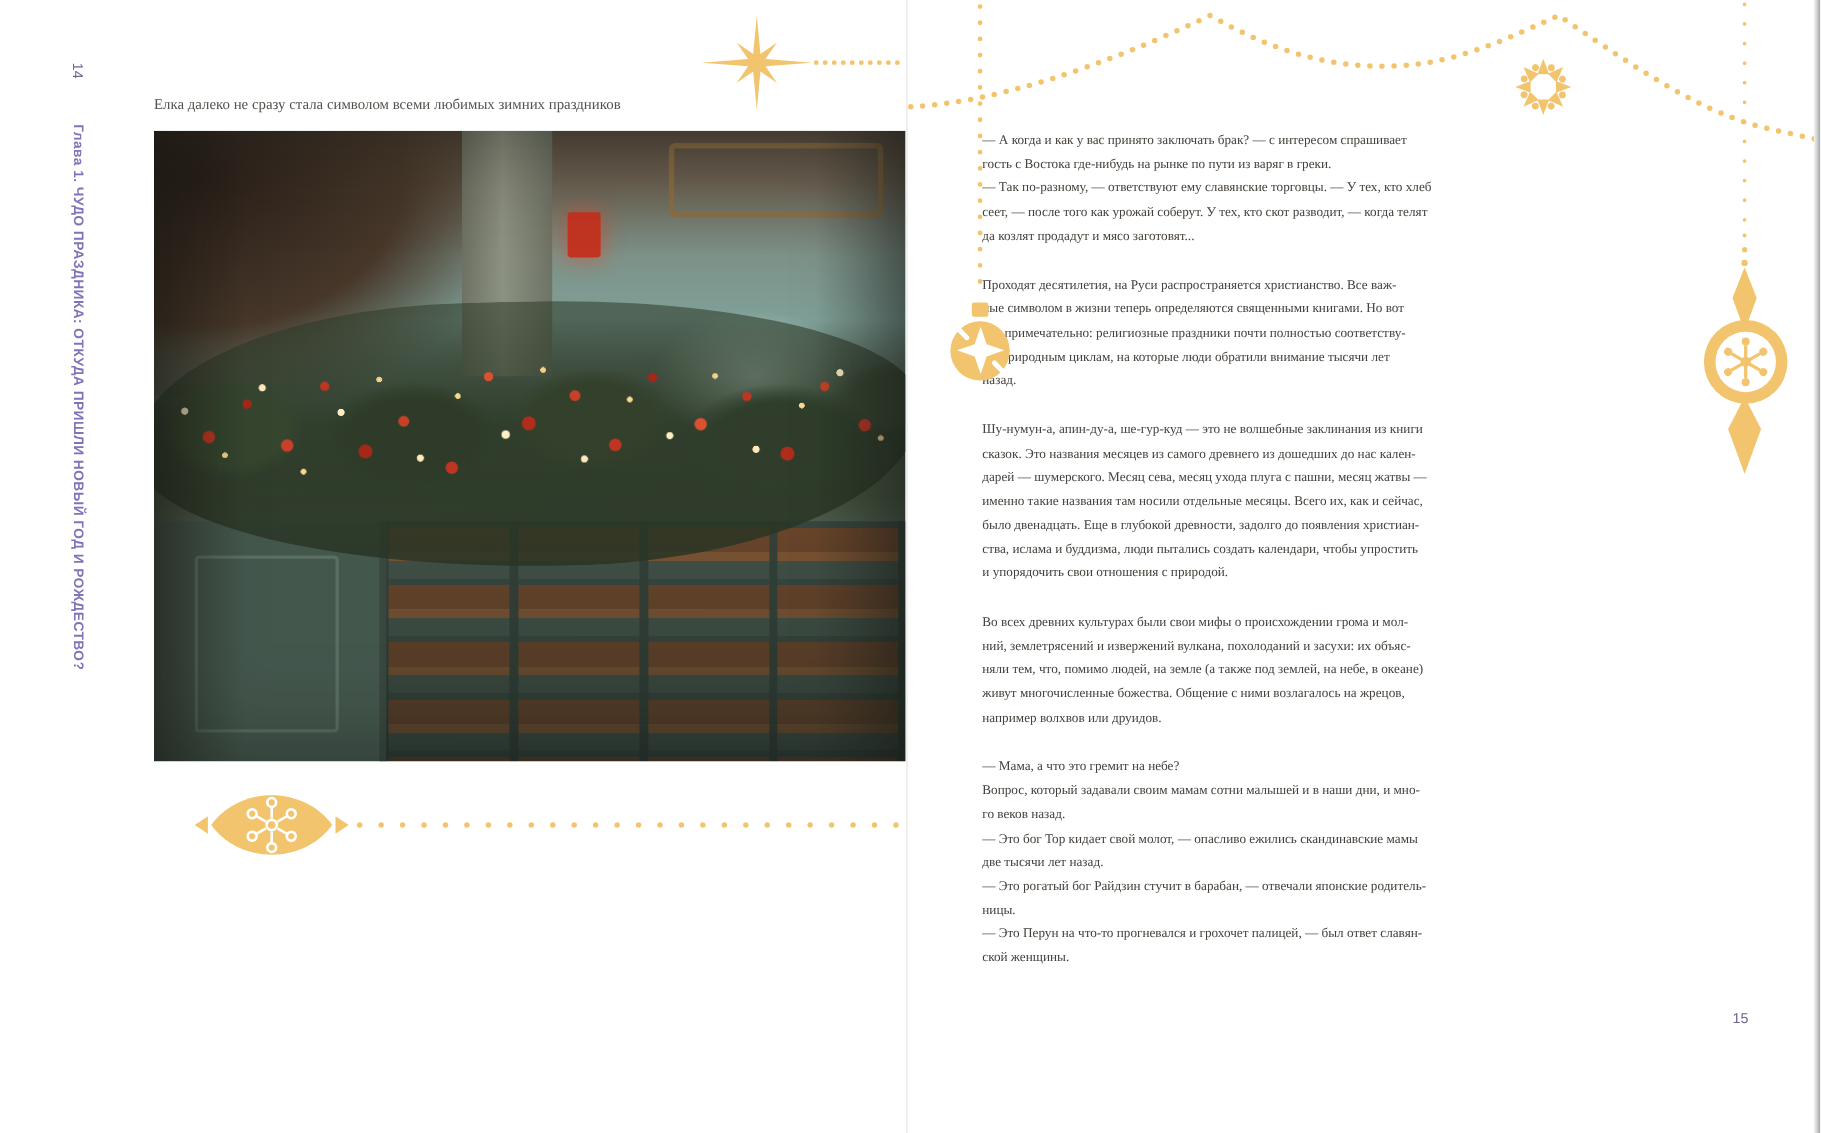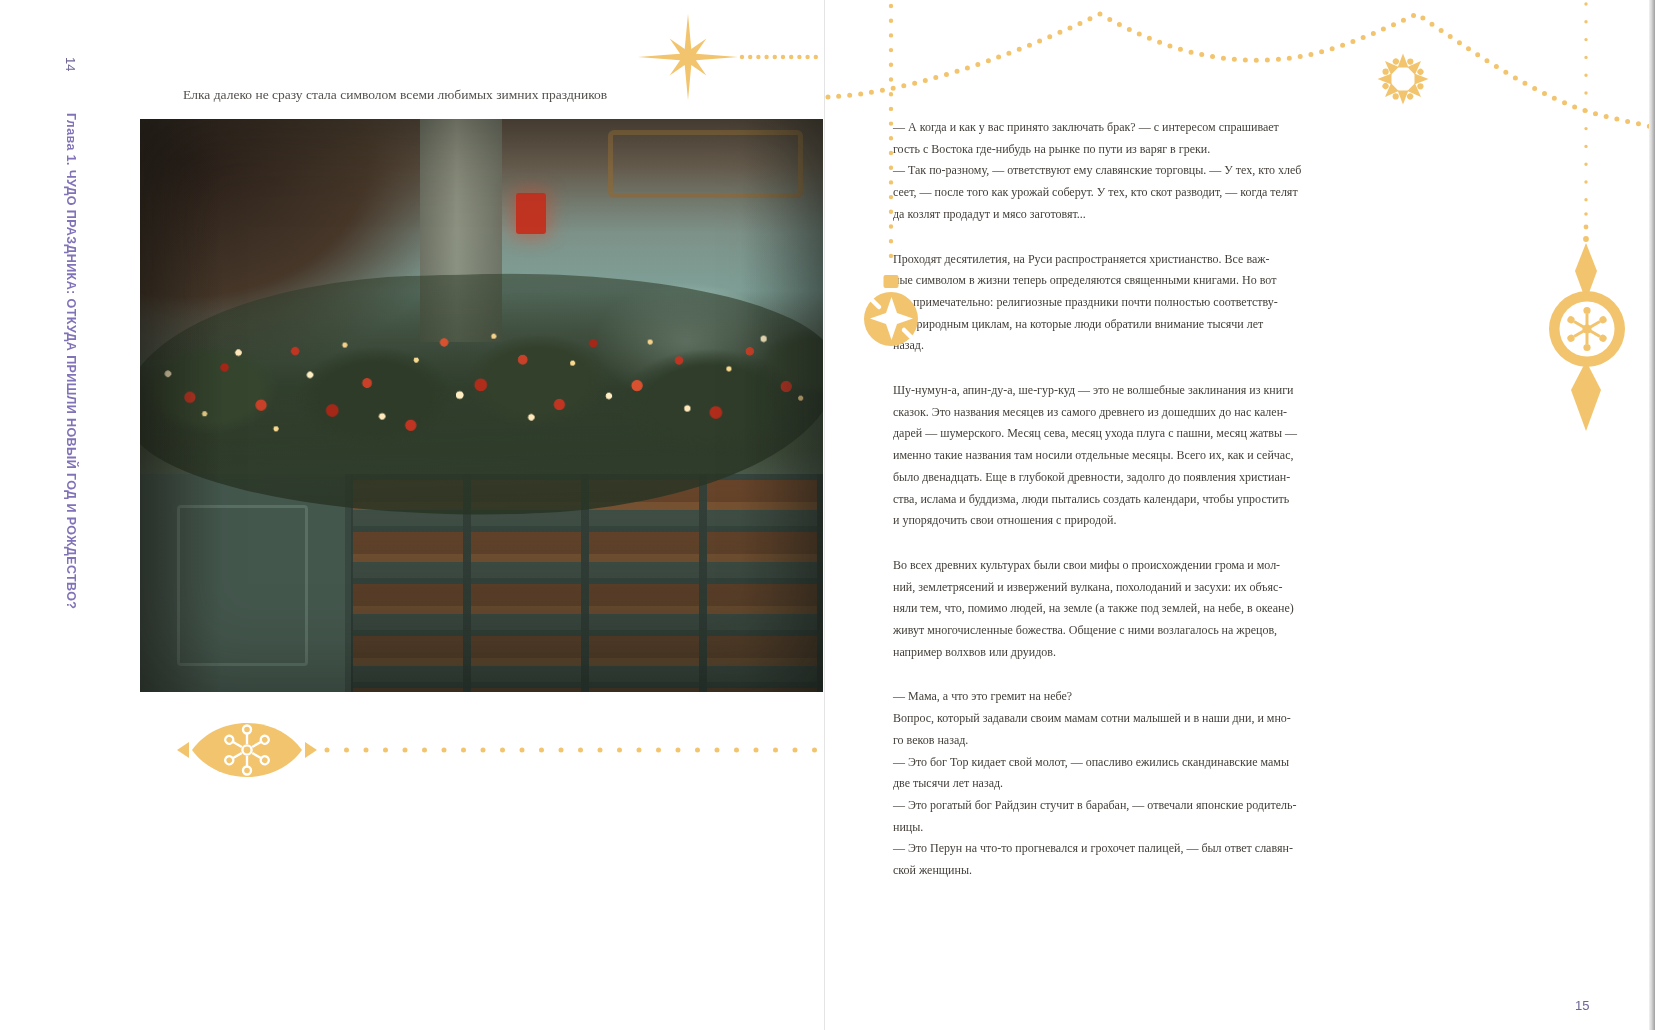--- a/index.html
+++ b/index.html
@@ -6,30 +6,30 @@
   .spread{
     position:relative;width:1655px;height:1030px;background:#ffffff;
     font-family:"Liberation Serif",serif;overflow:hidden;
   }
   
   .page-divider{position:absolute;left:824px;top:0;width:1px;height:1030px;background:#e4e4e4;}
   .edge-strip{position:absolute;right:0;top:0;width:6px;height:1030px;
     background:linear-gradient(90deg,#f2f2f2 0%,#d8d8d8 40%,#9f9f9f 100%);}
   .pagenum{position:absolute;font-family:"Liberation Sans",sans-serif;font-size:13px;color:#6f6494;}
   .pagenum-left{left:78px;top:57px;transform:rotate(90deg);transform-origin:0 0;}
-  .pagenum-right{left:1575px;top:998px;}
+  .pagenum-right{left:1575px;top:918px;}
   
   .chapter-title{
     position:absolute;left:78px;top:113px;transform:rotate(90deg);transform-origin:0 0;
     font-family:"Liberation Sans",sans-serif;font-size:12.5px;font-weight:bold;
     letter-spacing:.4px;color:#8273b8;white-space:nowrap;
   }
   .photo-caption{
     position:absolute;left:140px;top:87px;width:660px;
-    font-size:13.5px;color:#54504c;margin-left:43px;
+    font-size:13.5px;color:#54504c;
   }
   
   .photo{position:absolute;left:140px;top:119px;width:683px;height:573px;overflow:hidden;background:#5d6f63;}
   .ph{position:absolute;}
   .ph-base{left:0;top:0;right:0;bottom:0;
     background:linear-gradient(180deg,#584a3d 0%,#6a5f50 8%,#7d9289 20%,#7fa097 30%,#62766a 37%,#3f4e3c 47%,#45533f 58%,#57695f 68%,#50635a 80%,#43544c 100%);}
   .ph-darkcorner{left:0;top:0;width:46%;height:42%;
     background:radial-gradient(ellipse at 14% 18%,#2b201a 0%,#463729 48%,rgba(70,55,41,0) 78%);}
   .ph-column{left:41%;top:0;width:12%;height:39%;
     background:linear-gradient(90deg,#6c7062 0%,#8d9180 45%,#6c7062 100%);opacity:.92;}

